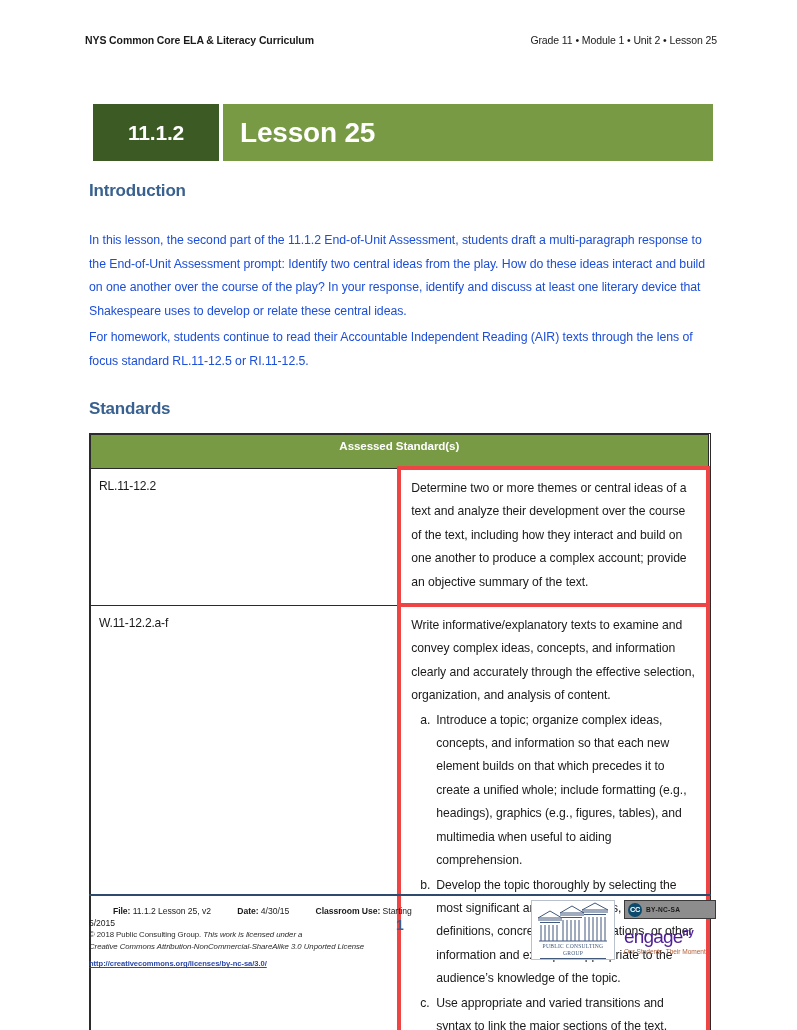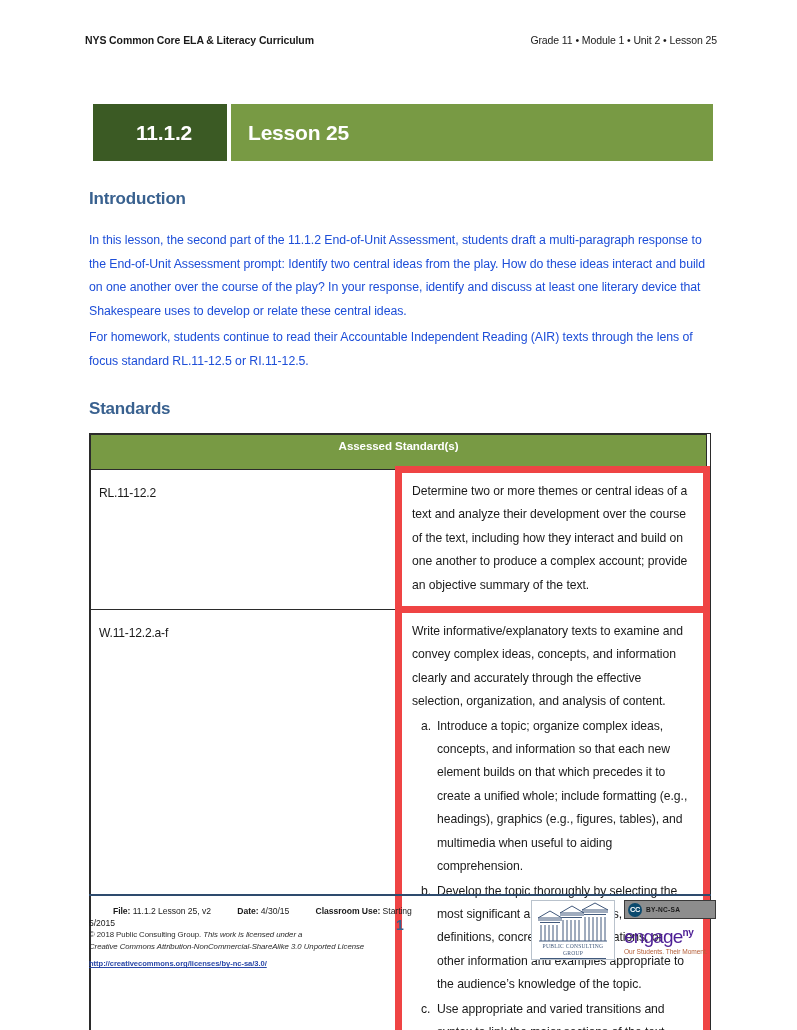--- a/index.html
+++ b/index.html
@@ -53,48 +53,47 @@
   .banner-code {
     width: 126px;
     background: #3b5a24;
     color: #ffffff;
     display: flex;
     align-items: center;
     justify-content: center;
     font-size: 21px;
     font-weight: bold;
     letter-spacing: -0.2px;
-    padding-left: 8px;
   }
   .banner-gap {
     width: 4px;
     background: #ffffff;
   }
   .banner-title {
     flex: 1;
     background: #789a44;
     color: #ffffff;
     display: flex;
     align-items: center;
     padding-left: 17px;
-    font-size: 21px;
+    font-size: 28px;
     font-weight: bold;
     letter-spacing: -0.2px;
   }
 
   
   .section-heading {
     position: absolute;
     left: 89px;
     color: #39618f;
     font-size: 17px;
     font-weight: bold;
     letter-spacing: -0.2px;
   }
-  #h-introduction { top: 189px; }
+  #h-introduction { top: 181px; }
   #h-standards { top: 399px; }
 
   
   .body-para {
     position: absolute;
     left: 89px;
     width: 624px;
     font-size: 12.3px;
     line-height: 23.6px;
     color: #1d4ed8;
@@ -123,31 +122,31 @@
     color: #ffffff;
     font-size: 11.6px;
     font-weight: bold;
     padding: 4px 8px 14px 8px;
     border: 1px solid #2b2b2b;
     letter-spacing: -0.1px;
   }
   .std-code-cell {
     width: 99px;
     vertical-align: top;
-    padding: 13px 6px 8px 8px;
+    padding: 7px 6px 8px 8px;
     border: 1px solid #2b2b2b;
     font-size: 12.1px;
     line-height: 21px;
     white-space: nowrap;
     letter-spacing: -0.2px;
   }
   .std-text-cell {
     vertical-align: top;
     padding: 7px 10px 9px 10px;
-    border: 7px solid #ef4444;
+    border: 4px solid #ef4444;
     font-size: 12.2px;
     line-height: 23.4px;
     letter-spacing: -0.05px;
     margin-left: 44px;
   }
   .std-text-cell p {
     margin: 0;
   }
   .sub-list {
     margin: 0;

